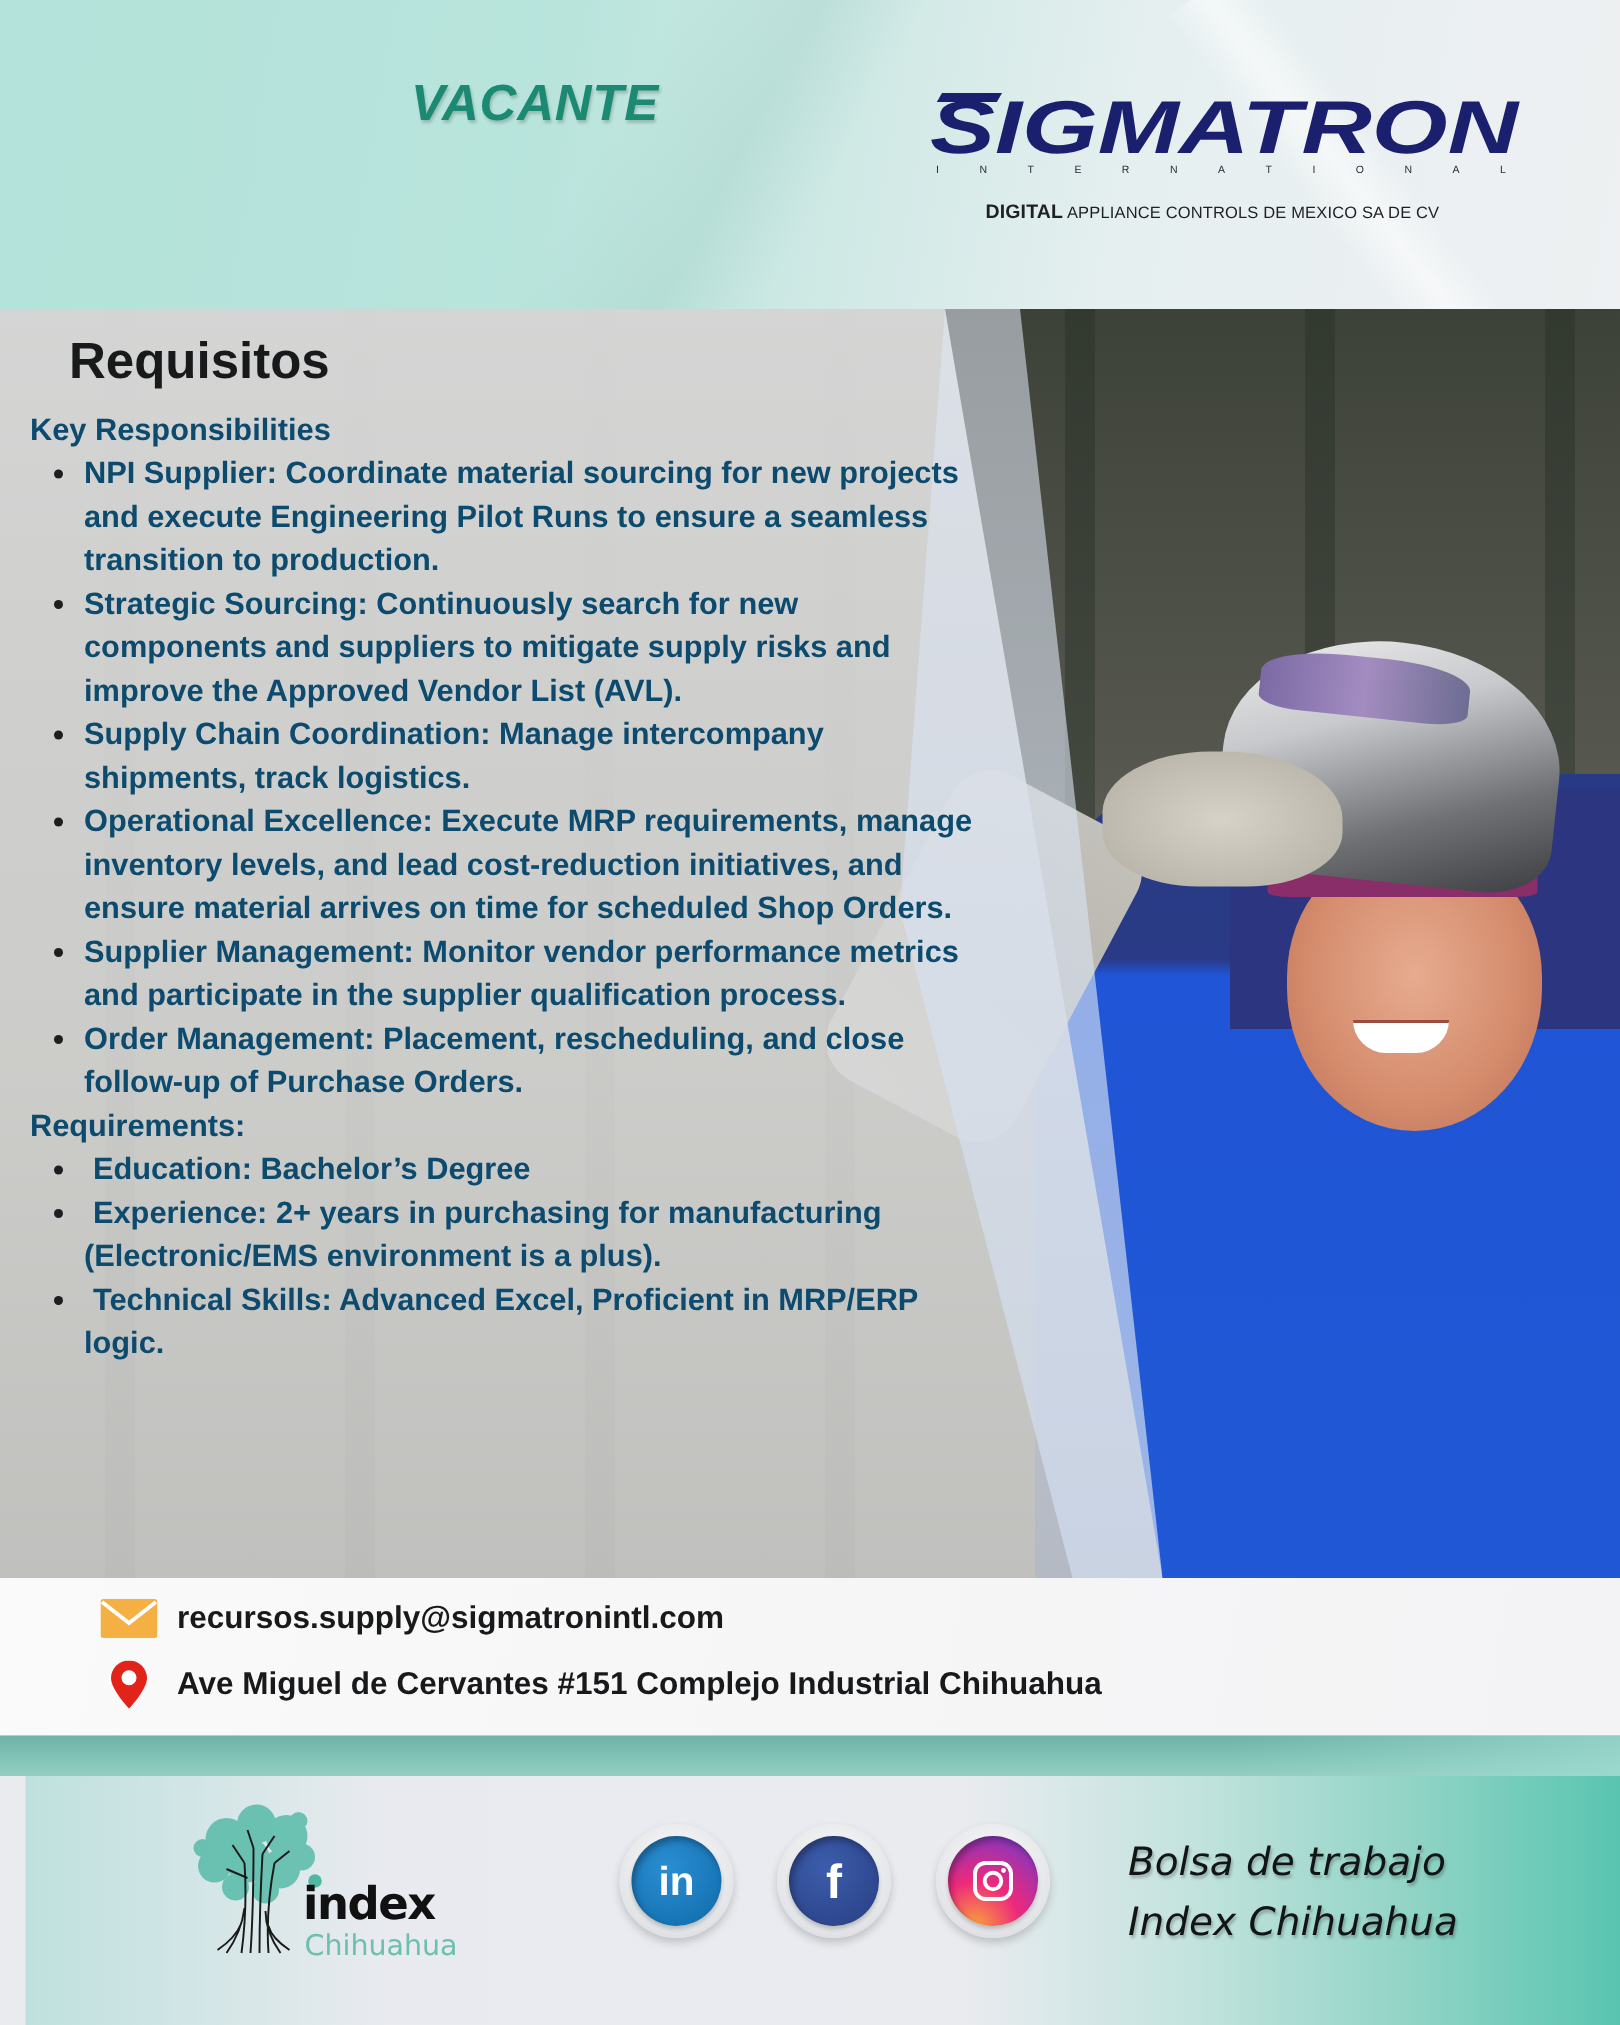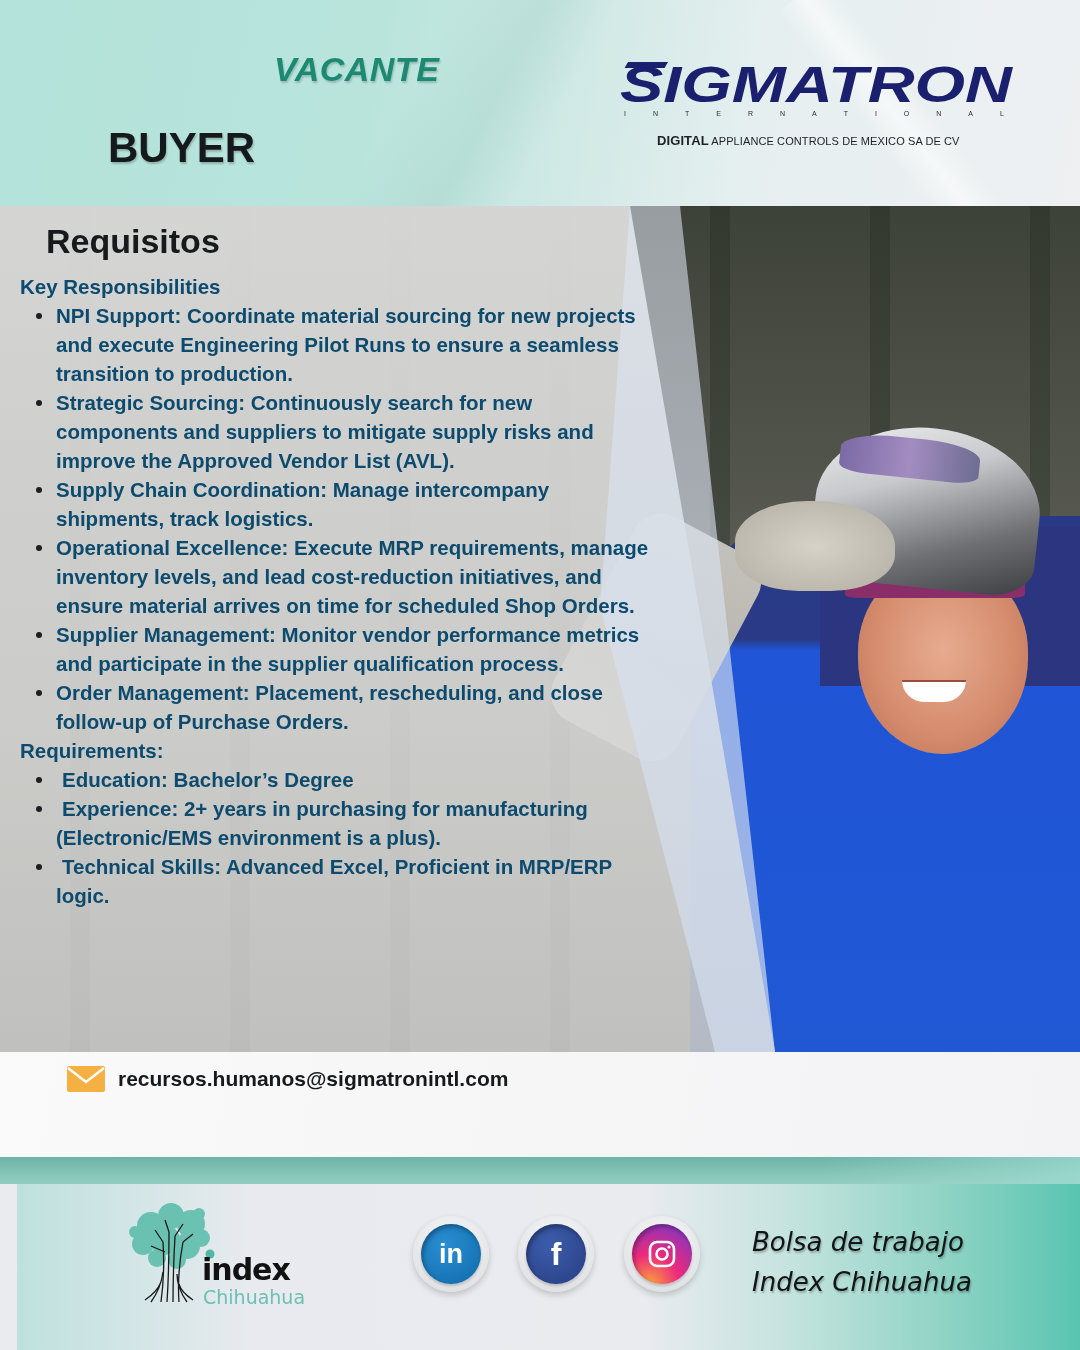--- a/index.html
+++ b/index.html
@@ -193,21 +193,20 @@
     text-shadow: 1px 2px 2px rgba(0,0,0,0.25);
   }
   .bolsa span { display: block; }
 </style>
 </head>
 <body>
 
 <div class="header">
   <div class="sheen"></div>
   <div class="vacante">VACANTE</div>
-  <div class="buyer">BUYER</div>
 
   <svg class="logo-sigma" viewBox="0 0 395 44">
     <text x="0" y="40" font-family="Liberation Sans, sans-serif" font-weight="700" font-style="italic" font-size="50" fill="#1a1f6e" textLength="392" lengthAdjust="spacingAndGlyphs">SIGMATRON</text>
     <rect x="8" y="0" width="40" height="6" fill="#1a1f6e" transform="skewX(-30)"></rect>
   </svg>
   <div class="logo-intl">
     <span>I</span>
     <span>N</span>
     <span>T</span>
     <span>E</span>
@@ -241,21 +240,21 @@
 
   <div class="text-panel"></div>
   <div class="glass-strip"></div>
 </div>
 
 <div class="req-title">Requisitos</div>
 
 <div class="content">
   <span class="section-label">Key Responsibilities</span>
   <ul>
-    <li>NPI Support: Coordinate material sourcing for new projects and execute Engineering Pilot Runs to ensure a seamless transition to production.</li>
+    <li>NPI Supplier: Coordinate material sourcing for new projects and execute Engineering Pilot Runs to ensure a seamless transition to production.</li>
     <li>Strategic Sourcing: Continuously search for new components and suppliers to mitigate supply risks and improve the Approved Vendor List (AVL).</li>
     <li>Supply Chain Coordination: Manage intercompany shipments, track logistics.</li>
     <li>Operational Excellence: Execute MRP requirements, manage inventory levels, and lead cost-reduction initiatives, and ensure material arrives on time for scheduled Shop Orders.</li>
     <li>Supplier Management: Monitor vendor performance metrics and participate in the supplier qualification process.</li>
     <li>Order Management: Placement, rescheduling, and close follow-up of Purchase Orders.</li>
   </ul>
   <span class="section-label">Requirements:</span>
   <ul>
     <li style="text-indent:6px">Education: Bachelor’s Degree</li>
     <li style="text-indent:6px">Experience: 2+ years in purchasing for manufacturing (Electronic/EMS environment is a plus).</li>
@@ -264,21 +263,30 @@
 </div>
 
 <div class="contact">
   <div class="contact-row email">
     <span class="icon">
       <svg width="38" height="26" viewBox="0 0 38 26">
         <rect x="0" y="0" width="38" height="26" rx="2" fill="#f5b044"></rect>
         <polyline points="1,2 19,16 37,2" fill="none" stroke="#fff" stroke-width="2.5"></polyline>
       </svg>
     </span>
-    <span>recursos.humanos@sigmatronintl.com</span>
+    <span>recursos.supply@sigmatronintl.com</span>
+  </div>
+  <div class="contact-row addr">
+    <span class="icon">
+      <svg width="24" height="32" viewBox="0 0 24 32">
+        <path d="M12 0C5.4 0 0 5.2 0 11.6 0 19.4 12 32 12 32s12-12.6 12-20.4C24 5.2 18.6 0 12 0z" fill="#e2231a"></path>
+        <circle cx="12" cy="11.5" r="5" fill="#fff"></circle>
+      </svg>
+    </span>
+    <span>Ave Miguel de Cervantes #151 Complejo Industrial Chihuahua</span>
   </div>
 </div>
 
 <div class="teal-stripe"></div>
 
 <div class="footer">
   <svg class="index-logo" viewBox="0 0 200 110">
     <g fill="#4fb8a5" opacity="0.8">
       <circle cx="30" cy="24" r="14"></circle>
         <circle cx="50" cy="14" r="13"></circle>

